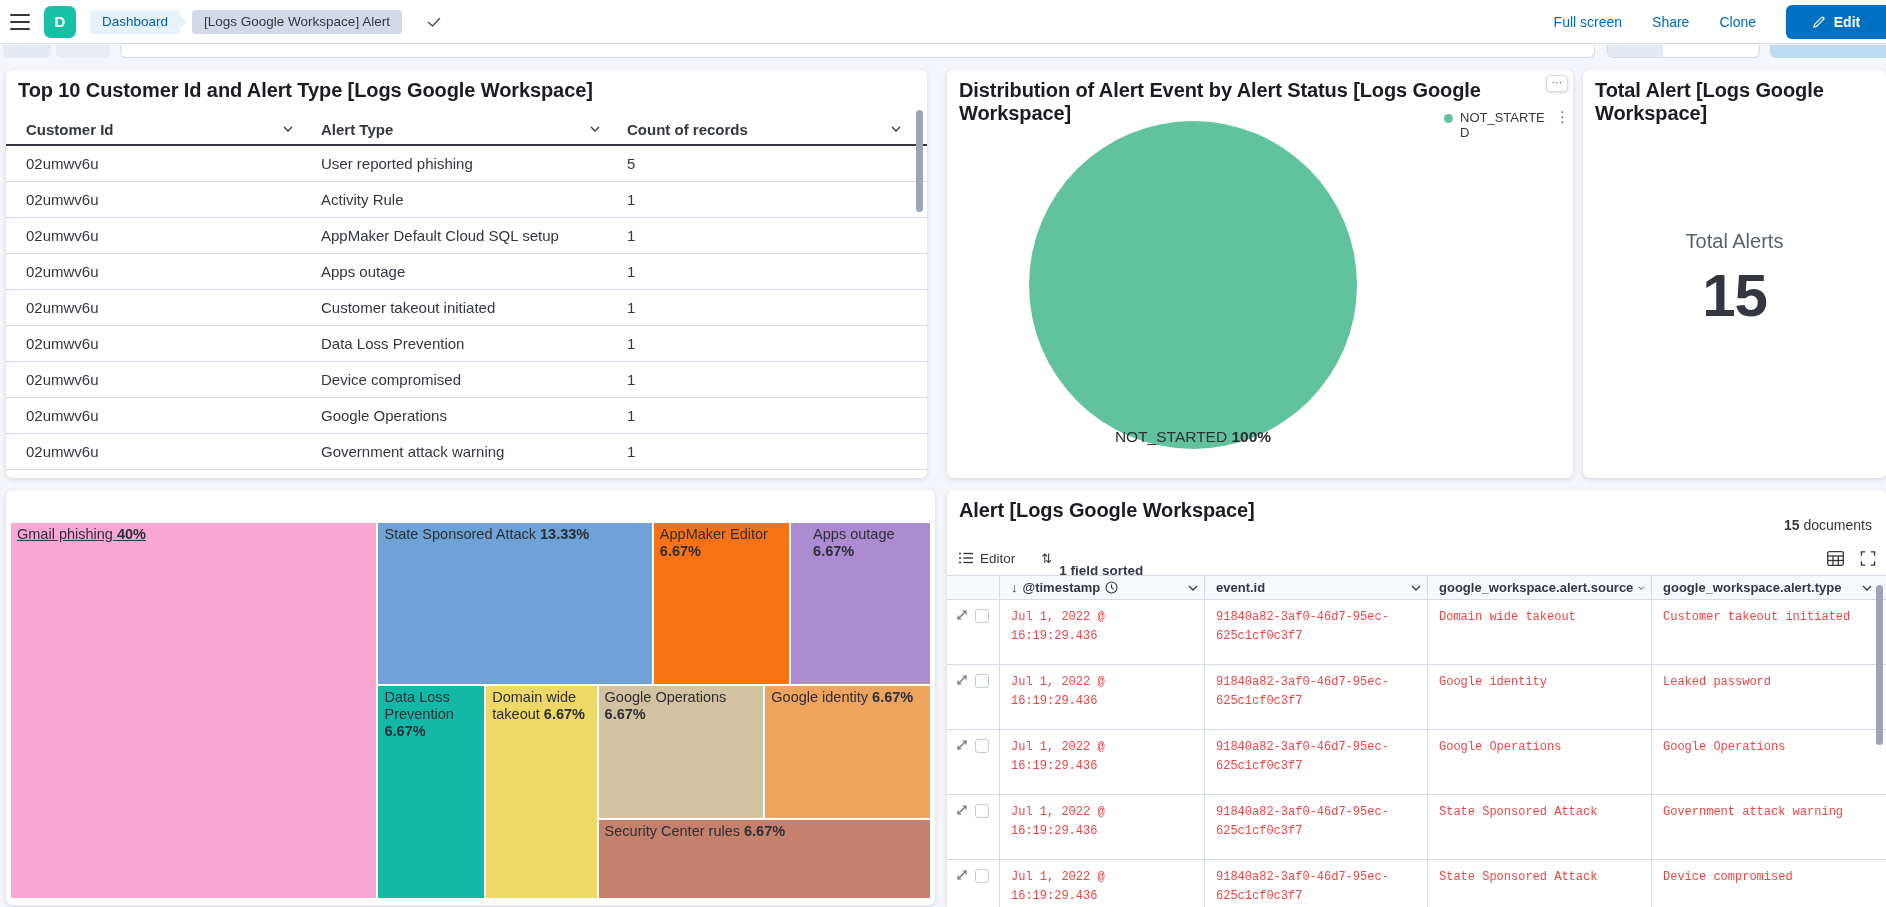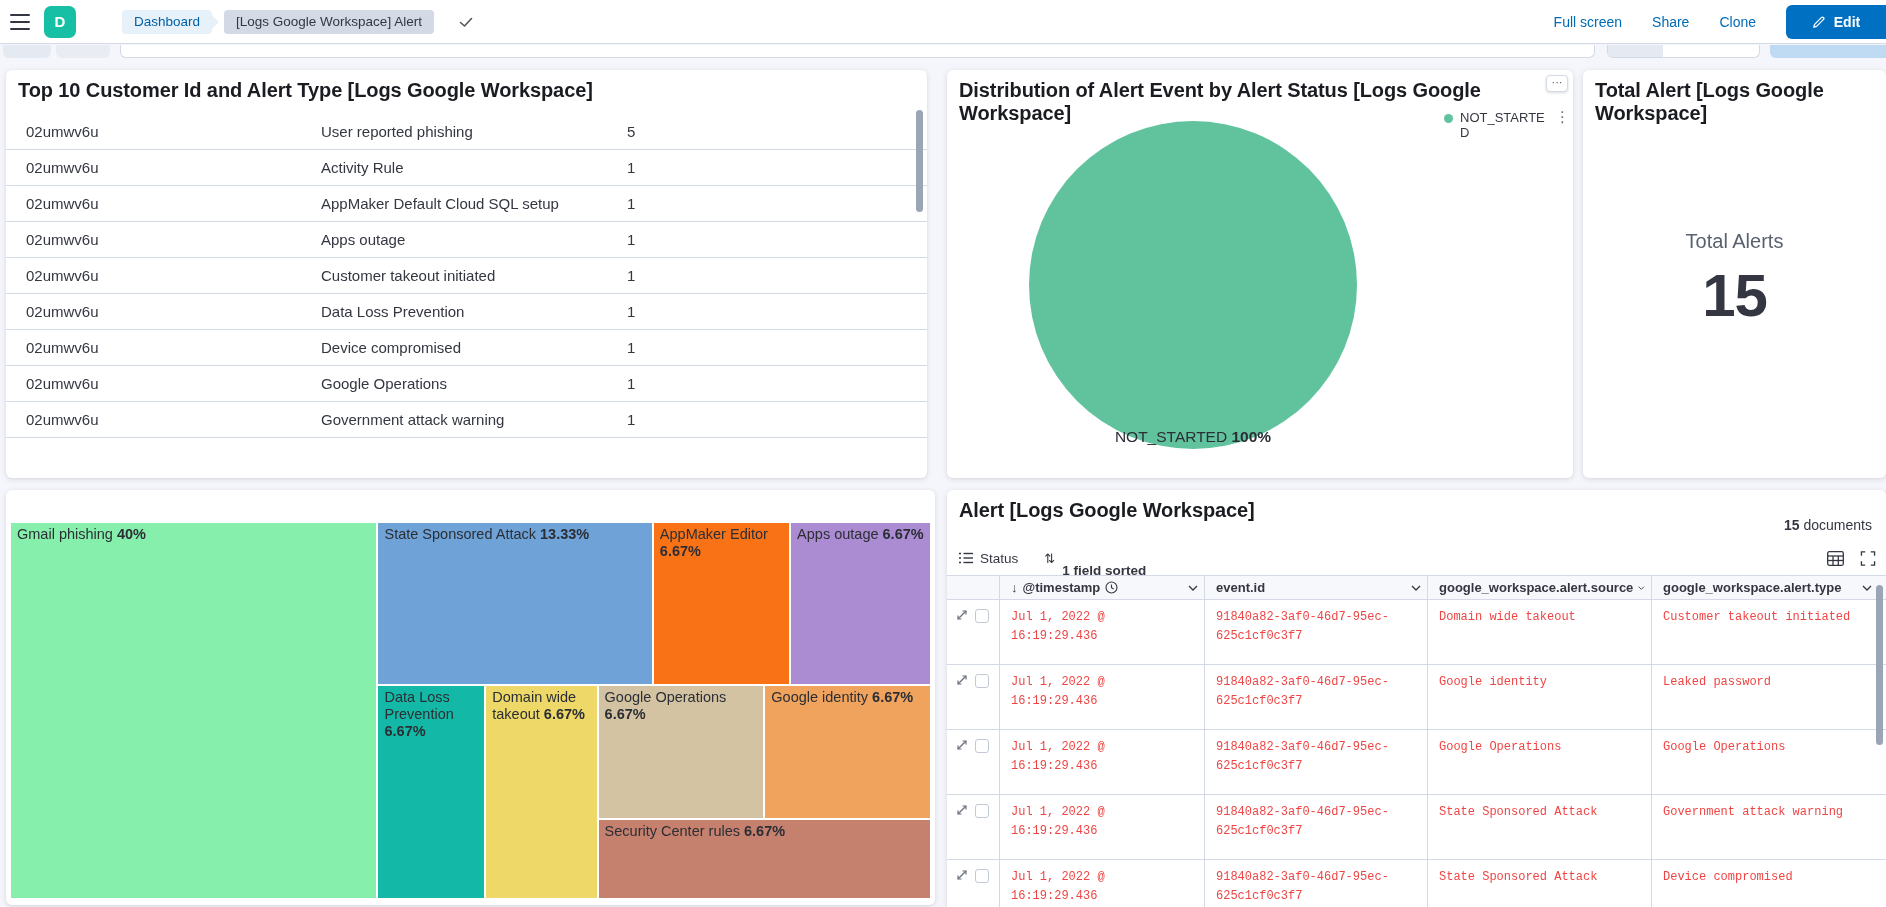--- a/index.html
+++ b/index.html
@@ -8,21 +8,21 @@
 
   
   .navbar { position:absolute; left:0; top:0; width:1886px; height:44px; background:#fff;
             border-bottom:1px solid #d3dae6; display:flex; align-items:center; padding:0 0 0 10px; z-index:5; }
   .nav-left { display:flex; align-items:center; gap:14px; flex:1; }
   .hamburger { width:20px; height:16px; display:flex; flex-direction:column; justify-content:space-between; background:none; border:none; cursor:pointer; }
   .hamburger span { display:block; height:2px; background:#343741; border-radius:1px; }
   .logo-badge { width:32px; height:32px; border-radius:7px; background:#17c0a5; color:#fff; font-weight:700; font-size:15px;
                 display:flex; align-items:center; justify-content:center; }
   .crumbs { display:flex; align-items:center; gap:4px; }
-  .crumb { height:24px; display:inline-flex; align-items:center; padding:0 12px; font-size:13.5px; border-radius:4px; position:relative;margin-left:32px; }
+  .crumb { height:24px; display:inline-flex; align-items:center; padding:0 12px; font-size:13.5px; border-radius:4px; position:relative; }
   .crumb-active { background:#e6f1fa; color:#0061a6; font-weight:500; }
   .crumb-active::after { content:""; position:absolute; right:-7px; top:4px; width:16px; height:16px; background:#e6f1fa;
                          transform:rotate(45deg) scale(0.72); border-radius:3px; clip-path:polygon(100% 0,100% 100%,0 0); z-index:-1; }
   .crumb-current { background:#d3dae6; color:#343741; margin-left:8px; }
   .check-icon { margin-left:10px; display:inline-flex; }
   .nav-right { display:flex; align-items:center; gap:30px; padding-right:0; }
   .nav-link { font-size:14px; color:#006bb4; text-decoration:none; font-weight:500; background:none; border:none; cursor:pointer; }
   .edit-btn { height:34px; min-width:100px; background:#0071c2; color:#fff; font-weight:600; font-size:14px; border:none;
               border-radius:6px 0 0 6px; display:inline-flex; align-items:center; justify-content:center; gap:8px; cursor:pointer; padding:0 18px; }
 
@@ -143,20 +143,40 @@
   <div class="stub stub-a"></div>
   <div class="stub stub-b"></div>
   <div class="stub stub-query"></div>
   <div class="stub stub-date"></div>
   <div class="stub stub-update"></div>
 </div>
 
 <section class="panel" id="panel-top-table">
   <h2 class="panel-title">Top 10 Customer Id and Alert Type [Logs Google Workspace]</h2>
   <div class="lens-table">
+    <div class="lt-row lt-head">
+      <div class="lt-cell">
+        <span>Customer Id</span>
+        <svg width="10" height="6" viewBox="0 0 10 6">
+            <path d="M1 1 L5 5 L9 1" fill="none" stroke="#343741" stroke-width="1.3"></path>
+          </svg>
+      </div>
+      <div class="lt-cell">
+        <span>Alert Type</span>
+        <svg width="10" height="6" viewBox="0 0 10 6">
+            <path d="M1 1 L5 5 L9 1" fill="none" stroke="#343741" stroke-width="1.3"></path>
+          </svg>
+      </div>
+      <div class="lt-cell">
+        <span>Count of records</span>
+        <svg width="10" height="6" viewBox="0 0 10 6" style="margin-right:14px;">
+            <path d="M1 1 L5 5 L9 1" fill="none" stroke="#343741" stroke-width="1.3"></path>
+          </svg>
+      </div>
+    </div>
 
       <div class="lt-row">
         <div class="lt-cell">02umwv6u</div>
         <div class="lt-cell">User reported phishing</div>
         <div class="lt-cell">5</div>
       </div>
 
       <div class="lt-row">
         <div class="lt-cell">02umwv6u</div>
         <div class="lt-cell">Activity Rule</div>
@@ -227,39 +247,39 @@
   <h2 class="panel-title">Total Alert [Logs Google Workspace]</h2>
   <div class="metric-wrap">
     <div class="metric-label">Total Alerts</div>
     <div class="metric-value">15</div>
   </div>
 </section>
 
 <section class="panel" id="panel-treemap">
   <div class="treemap">
 
-      <div class="tm-cell" style="left: 0%; top: 0%; width: 39.9%; height: 100%; background: #86efac;">
+      <div class="tm-cell" style="left: 0%; top: 0%; width: 39.9%; height: 100%; background: #f9a8d4; text-decoration: underline;">
         <div class="tm-label">
           <span>Gmail phishing</span> <b>40%</b>
         </div>
       </div>
 
       <div class="tm-cell" style="left: 39.9%; top: 0%; width: 29.9%; height: 43.3%; background: rgb(111, 163, 215);">
         <div class="tm-label">
           <span>State Sponsored Attack</span> <b>13.33%</b>
         </div>
       </div>
 
       <div class="tm-cell" style="left: 69.8%; top: 0%; width: 14.9%; height: 43.3%; background: #f97316;">
         <div class="tm-label">
           <span>AppMaker Editor</span> <b>6.67%</b>
         </div>
       </div>
 
-      <div class="tm-cell" style="left: 84.7%; top: 0%; width: 15.3%; height: 43.3%; background: rgb(171, 139, 209);">
+      <div class="tm-cell" style="left: 84.7%; top: 0%; width: 15.3%; height: 43.3%; background: rgb(171, 139, 209); padding-left: 16px;">
         <div class="tm-label">
           <span>Apps outage</span> <b>6.67%</b>
         </div>
       </div>
 
       <div class="tm-cell" style="left: 39.9%; top: 43.3%; width: 11.7%; height: 56.7%; background: #14b8a6;">
         <div class="tm-label">
           <span>Data Loss Prevention</span> <b>6.67%</b>
         </div>
       </div>
@@ -301,21 +321,21 @@
       <svg width="14" height="12" viewBox="0 0 14 12">
           <g stroke="#343741" stroke-width="1.4">
             <line x1="0" y1="1.5" x2="2" y2="1.5"></line>
             <line x1="4.5" y1="1.5" x2="14" y2="1.5"></line>
             <line x1="0" y1="6" x2="2" y2="6"></line>
             <line x1="4.5" y1="6" x2="14" y2="6"></line>
             <line x1="0" y1="10.5" x2="2" y2="10.5"></line>
             <line x1="4.5" y1="10.5" x2="14" y2="10.5"></line>
           </g>
         </svg>
-      <span>Status</span>
+      <span>Editor</span>
     </button>
     <button class="tb-btn">
       <span style="font-size:13px;">⇅</span>
       <span style="font-weight:700;margin-top:25px;">1 field sorted</span>
     </button>
     <span class="tb-right">
       <button class="icon-btn">
         <svg width="17" height="15" viewBox="0 0 17 15">
             <g fill="none" stroke="#343741" stroke-width="1.3">
               <rect x="0.7" y="0.7" width="15.6" height="13.6" rx="1.5"></rect>

